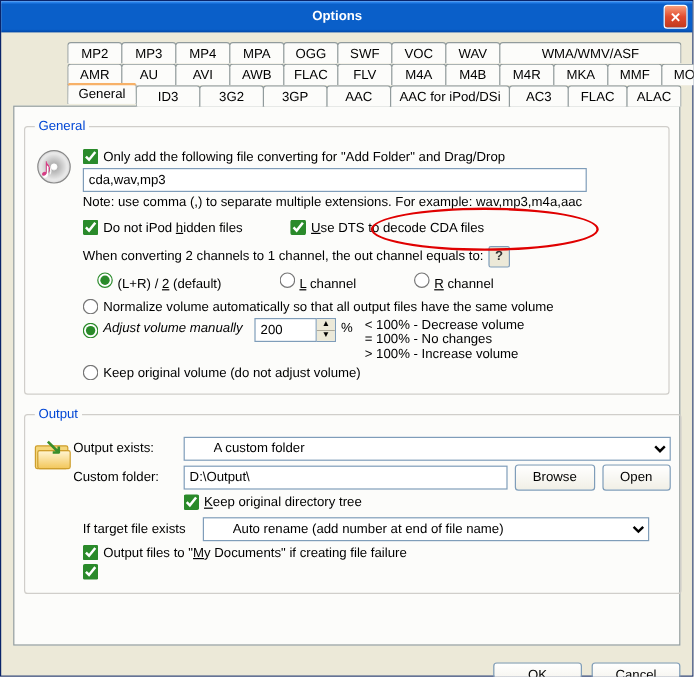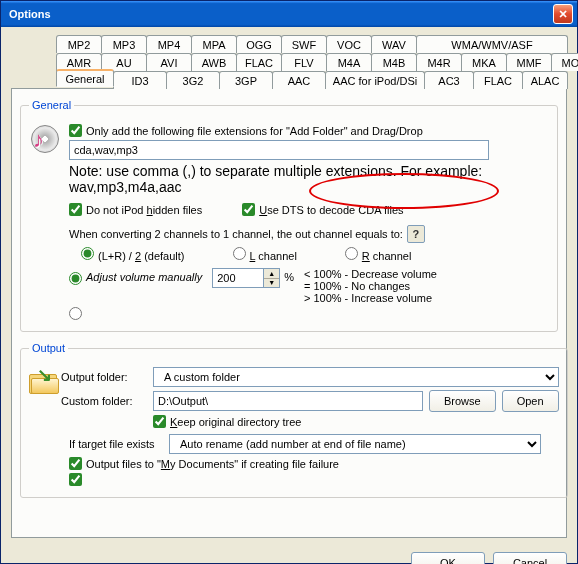--- a/index.html
+++ b/index.html
@@ -1,18 +1,18 @@
 <!DOCTYPE html>
 <html><head>
 <meta charset="utf-8">
 <style>
 *{box-sizing:border-box;margin:0;padding:0;font-family:Tahoma,sans-serif;font-size:11px;}
 body{background:#ece9d8;width:578px;height:564px;overflow:hidden;}
 .dlg{width:578px;height:564px;border:1px solid #0a246a;background:#ece9d8;}
-.titlebar{height:26px;background:linear-gradient(to bottom,#3a95ff 0%,#0a5fc9 10%,#0a5fc9 90%,#0046a6 100%);display:flex;align-items:center;padding:12px 4px;color:#fff;font-weight:bold;font-size:13px;}
+.titlebar{height:26px;background:linear-gradient(to bottom,#3a95ff 0%,#0a5fc9 10%,#0a5fc9 90%,#0046a6 100%);display:flex;align-items:center;padding:12px 4px;color:#fff;font-weight:bold;font-size:13px;text-align:center;}
 .titlebar .title{flex:1;padding-left:4px;}
 .closebtn{width:20px;height:20px;background:linear-gradient(#f89e7a,#e14b2e,#c0391e);border:1px solid #fff;border-radius:3px;display:flex;align-items:center;justify-content:center;color:#fff;font-weight:bold;font-size:12px;cursor:pointer;}
 .body{padding:8px 10px 6px 10px;}
 .tabstrip{position:relative;margin-bottom:0;}
 .tabs-row{display:flex;gap:0;padding-left:45px;}
 .tab{background:#fcfcfa;border:1px solid #919b9c;border-bottom:none;padding:2px 6px 2px 6px;margin-right:-1px;height:18px;display:flex;align-items:center;justify-content:center;min-width:46px;border-radius:3px 3px 0 0;cursor:pointer;font-size:11px;}
 .tab.active{background:#fcfcfa;border-bottom:1px solid #fcfcfa;position:relative;z-index:5;border-top:2px solid #f7b168;margin-top:-2px;padding-top:3px;}
 .tabcontent{background:#fcfcfa;border:1px solid #919b9c;padding:10px 8px 12px 8px;margin-top:-1px;min-height:450px;}
 fieldset{border:1px solid #d0ceca;border-radius:3px;padding:10px 8px 8px 8px;margin-bottom:10px;position:relative;}
 legend{color:#0046d5;padding:0 3px;background:#fcfcfa;font-size:11px;}
@@ -22,31 +22,31 @@
 .music-icon .note{position:absolute;left:4px;top:4px;font-size:22px;color:#d63d84;text-shadow:1px 1px 0 #fff;}
 .folder-icon{width:32px;height:32px;position:relative;}
 .folder-icon .back{width:28px;height:20px;background:#f5d67a;border:1px solid #ce9e2c;border-radius:2px;position:absolute;left:0;top:8px;}
 .folder-icon .front{width:28px;height:16px;background:linear-gradient(#fff4cf,#f3c85e);border:1px solid #ce9e2c;border-radius:2px;position:absolute;left:2px;top:12px;}
 .folder-icon .arrow{position:absolute;left:8px;top:-2px;color:#3a8e2a;font-size:18px;font-weight:bold;}
 .row{display:flex;align-items:center;margin:3px 0;}
 .chk{width:13px;height:13px;margin-right:4px;accent-color:#2a8a2a;cursor:pointer;}
 .rad{width:13px;height:13px;margin-right:4px;accent-color:#2a8a2a;cursor:pointer;}
 label{cursor:default;}
 .txt{height:20px;border:1px solid #7f9db9;padding:1px 4px;background:#fff;font-size:11px;}
-.note{font-size:14px;color:#000;}
+.note{font-size:11px;color:#000;}
 .subblock{margin-left:40px;}
 .chanrow{display:flex;gap:48px;margin:4px 0 6px 12px;}
 .helpbtn{width:18px;height:18px;border:1px solid #7f9db9;background:#ece9d8;display:inline-flex;align-items:center;justify-content:center;margin-left:4px;cursor:pointer;border-radius:2px;font-weight:bold;color:#333;}
 .spin{display:inline-flex;align-items:stretch;}
 .spin input{width:52px;height:20px;border:1px solid #7f9db9;padding:1px 4px;text-align:left;}
 .spinbtns{display:flex;flex-direction:column;width:16px;border:1px solid #7f9db9;border-left:none;}
 .spinbtns button{flex:1;font-size:7px;line-height:7px;background:#ece9d8;border:none;border-bottom:1px solid #aca899;cursor:pointer;}
 .spinbtns button:last-child{border-bottom:none;}
 .volhints{font-size:11px;line-height:12px;margin-left:10px;}
-select{height:20px;border:1px solid #7f9db9;background:#fff;padding:0 6px;font-size:11px;}
+select{height:20px;border:1px solid #7f9db9;background:#fff;padding:0 20px;font-size:11px;}
 .btn{height:22px;padding:0 14px;border:1px solid #7f9db9;border-radius:3px;background:linear-gradient(#fff,#f1efe6);cursor:pointer;font-size:11px;}
 .footer{display:flex;justify-content:flex-end;gap:8px;padding:8px 10px;}
 .u{text-decoration:underline;}
 .circle-highlight{position:absolute;border:2px solid #e00000;border-radius:50%;width:190px;height:36px;pointer-events:none;}
 table.layout{border-collapse:collapse;width:100%;}
 table.layout td{vertical-align:top;}
 .grid2{display:flex;gap:40px;margin:2px 0 6px 0;}
 .lbl-col{width:92px;display:inline-block;}
 </style>
 </head>
@@ -168,21 +168,21 @@
                 <tr>
             <td class="icon-cell">
               <div class="music-icon">
                       <div class="disc"></div>
                       <div class="note">♪</div>
                     </div>
             </td>
             <td>
               <div class="row">
                       <input type="checkbox" class="chk" checked="" style="">
-                      <label>Only add the following file extensions for "Add Folder" and Drag/Drop</label>
+                      <label>Only add the following file converting for "Add Folder" and Drag/Drop</label>
                     </div>
               <div class="row">
                       <input type="text" class="txt" style="width: 420px;" value="cda,wav,mp3">
                     </div>
               <div class="row note">Note: use comma (,) to separate multiple extensions. For example: wav,mp3,m4a,aac</div>
             </td>
           </tr>
               </tbody>
             </table>
 
@@ -203,59 +203,64 @@
                 <span class="helpbtn">
                   <span>?</span>
                 </span>
               </div>
             <div class="chanrow">
               <label><input type="radio" name="ch" class="rad" checked="" style=""><span>(L+R) / </span><span class="u">2</span><span> (default)</span></label>
               <label><input type="radio" name="ch" class="rad" style=""><span class="u">L</span><span> channel</span></label>
               <label><input type="radio" name="ch" class="rad" style=""><span class="u">R</span><span> channel</span></label>
             </div>
 
+            <div class="row">
+                <input type="radio" name="vol" class="rad" style="">
+                <label>Normalize volume automatically so that all output files have the same volume</label>
+              </div>
             <div class="row" style="align-items:flex-start;">
               <input type="radio" name="vol" class="rad" checked="" style="margin-top: 4px;">
               <label style="margin-top:3px;font-style:italic;">Adjust volume manually</label>
               <span style="width:10px;"></span>
               <span class="spin">
                 <input type="text" value="200" style="">
                 <span class="spinbtns">
                     <button>▲</button>
                     <button>▼</button>
                   </span>
               </span>
               <span style="margin:3px 0 0 4px;">%</span>
               <div class="volhints">
                 <div>&lt; 100% - Decrease volume</div>
                 <div>= 100% - No changes</div>
                 <div>&gt; 100% - Increase volume</div>
               </div>
             </div>
             <div class="row">
                 <input type="radio" name="vol" class="rad" style="">
+                <label>Keep original volume (do not adjust volume)</label>
               </div>
           </div>
         </fieldset>
 
         <fieldset>
           <legend>Output</legend>
           <table class="layout">
               <tbody>
                 <tr>
             <td class="icon-cell">
               <div class="folder-icon">
                       <div class="back"></div>
                       <div class="front"></div>
                       <div class="arrow">↘</div>
                     </div>
             </td>
             <td>
               <div class="row">
-                <span class="lbl-col">Output folder:</span>
+                <span class="lbl-col">Output exists:</span>
                 <select style="flex:1;width:380px"><option>A custom folder</option></select>
               </div>
               <div class="row">
                 <span class="lbl-col">Custom folder:</span>
                 <input type="text" class="txt" style="width: 270px;" value="D:\Output\">
                 <span style="width:6px"></span>
                 <button class="btn"><span>Browse</span></button>
                 <span style="width:6px"></span>
                 <button class="btn"><span>Open</span></button>
               </div>

